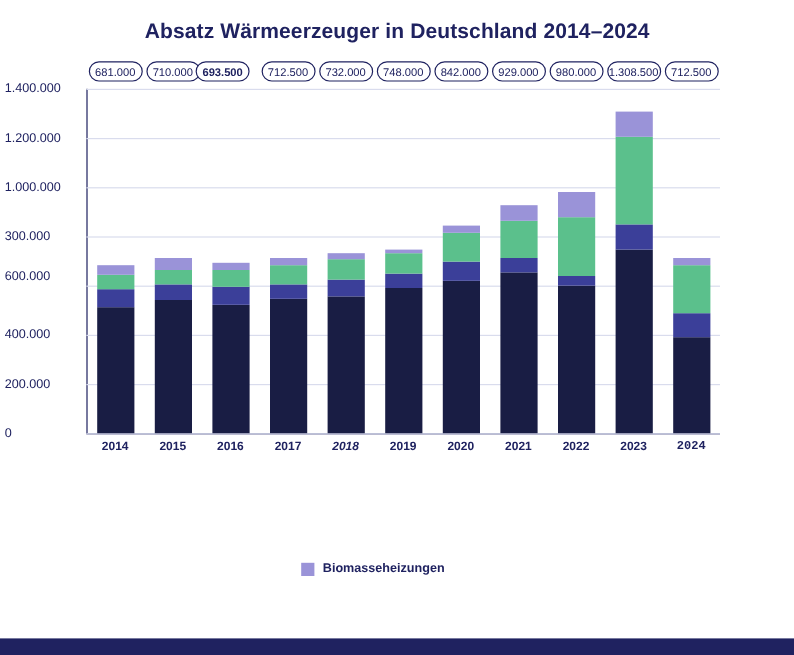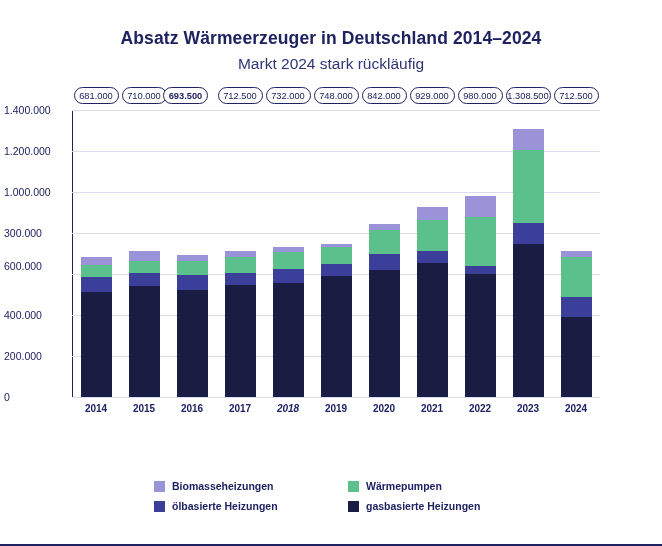--- a/index.html
+++ b/index.html
@@ -18,21 +18,21 @@
     width: 662px;
     height: 546px;
     background: #ffffff;
     box-sizing: border-box;
   }
   .title {
     text-align: center;
     font-size: 17.5px;
     font-weight: bold;
     color: #1f2260;
-    margin-top: 28px;
+    margin-top: 16px;
     letter-spacing: 0.1px;
   }
   .subtitle {
     text-align: center;
     font-size: 15.5px;
     font-weight: normal;
     color: #2f3475;
     margin-top: 6px;
   }
   .chart-area {
@@ -158,21 +158,20 @@
     box-sizing: border-box;
     padding: 0 14px;
   }
 </style>
 </head>
 <body>
 
 <div class="page">
 
   <div class="title">Absatz Wärmeerzeuger in Deutschland 2014–2024</div>
-  <div class="subtitle">Markt 2024 stark rückläufig</div>
 
   <div class="chart-area">
     <div class="axis-left"></div>
     <div class="axis-bottom"></div>
     <div class="plot" id="plot">
         <div class="gridline" style="top: 287px;"></div>
         <div class="gridline" style="top: 246px;"></div>
         <div class="gridline" style="top: 205px;"></div>
         <div class="gridline" style="top: 164px;"></div>
         <div class="gridline" style="top: 123px;"></div>
@@ -260,21 +259,21 @@
         <div class="xlabel" style="left: 74px; width: 44px;">2014</div>
         <div class="xlabel" style="left: 122px; width: 44px;">2015</div>
         <div class="xlabel" style="left: 170px; width: 44px;">2016</div>
         <div class="xlabel" style="left: 218px; width: 44px;">2017</div>
         <div class="xlabel" style="left: 266px; width: 44px; font-style: italic;">2018</div>
         <div class="xlabel" style="left: 314px; width: 44px;">2019</div>
         <div class="xlabel" style="left: 362px; width: 44px;">2020</div>
         <div class="xlabel" style="left: 410px; width: 44px;">2021</div>
         <div class="xlabel" style="left: 458px; width: 44px;">2022</div>
         <div class="xlabel" style="left: 506px; width: 44px;">2023</div>
-        <div class="xlabel" style="left: 554px; width: 44px;">2024</div>
+        <div class="xlabel" style="left: 554px; width: 44px; font-family: Liberation Mono, monospace;">2024</div>
       </div>
     <div id="pills">
         <div class="pill" style="left: 73.5px; width: 45px;">681.000</div>
         <div class="pill" style="left: 121.5px; width: 45px;">710.000</div>
         <div class="pill" style="left: 163px; width: 45px; font-weight: bold;">693.500</div>
         <div class="pill" style="left: 217.5px; width: 45px;">712.500</div>
         <div class="pill" style="left: 265.5px; width: 45px;">732.000</div>
         <div class="pill" style="left: 313.5px; width: 45px;">748.000</div>
         <div class="pill" style="left: 361.5px; width: 45px;">842.000</div>
         <div class="pill" style="left: 409.5px; width: 45px;">929.000</div>
@@ -283,34 +282,20 @@
         <div class="pill" style="left: 553.5px; width: 45px;">712.500</div>
       </div>
   </div>
 
   <div class="legend">
     <div class="legend-row">
       <div class="legend-item">
         <span class="swatch seg-biomass"></span>
         <span>Biomasseheizungen</span>
       </div>
-      <div class="legend-item">
-        <span class="swatch seg-heatpump"></span>
-        <span>Wärmepumpen</span>
-      </div>
-    </div>
-    <div class="legend-row">
-      <div class="legend-item">
-        <span class="swatch seg-oil"></span>
-        <span>ölbasierte Heizungen</span>
-      </div>
-      <div class="legend-item">
-        <span class="swatch seg-gas"></span>
-        <span>gasbasierte Heizungen</span>
-      </div>
     </div>
   </div>
 
   <div class="footer">
     
     
   </div>
 
 </div>
 

